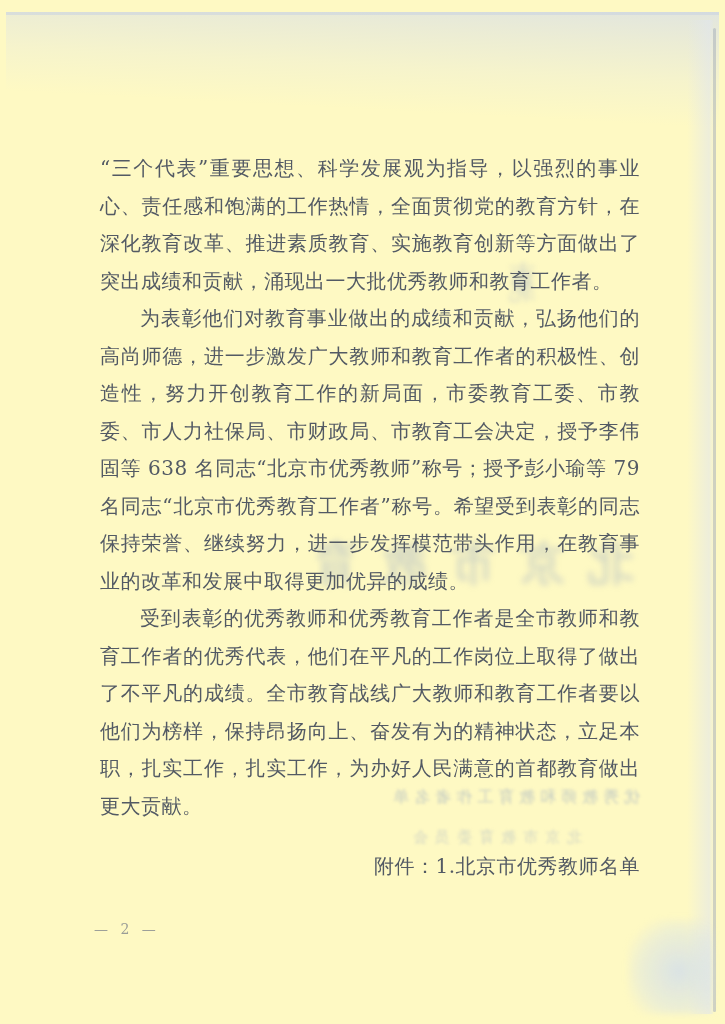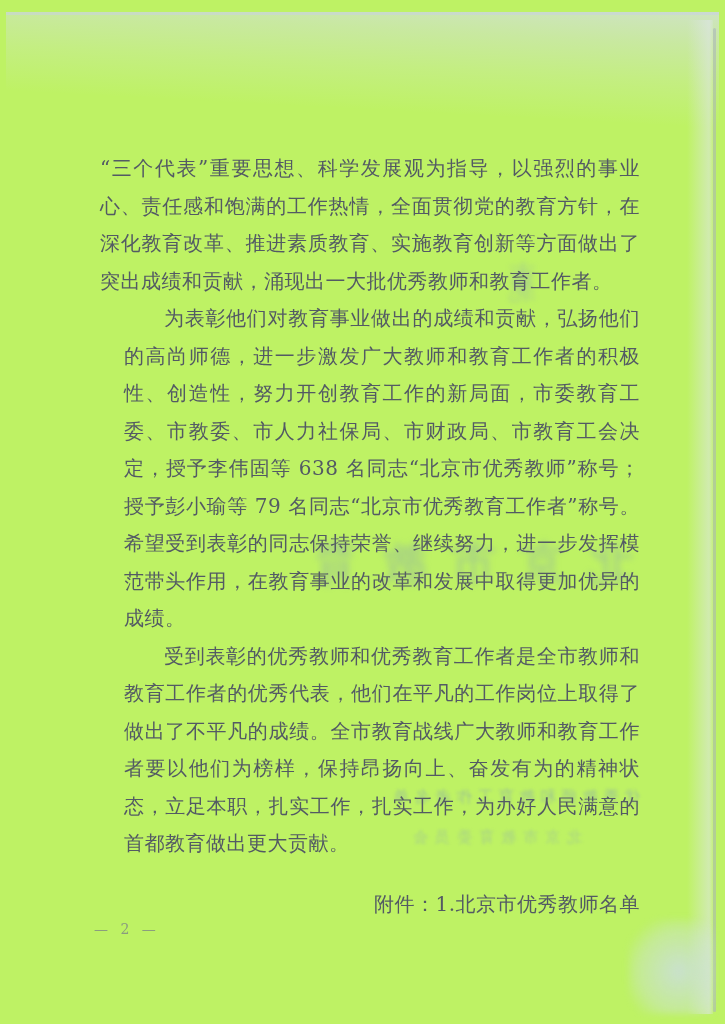--- a/index.html
+++ b/index.html
@@ -4,21 +4,21 @@
 <style>
   html, body {
     margin: 0;
     padding: 0;
     background: #ffffff;
   }
   .scan {
     position: relative;
     width: 725px;
     height: 1024px;
-    background: #bef264;
+    background: #fef9c3;
     overflow: hidden;
     font-family: "DejaVu Serif", "Liberation Serif", serif;
   }
   
   .top-band {
     position: absolute;
     left: 6px;
     right: 6px;
     top: 12px;
     height: 150px;
@@ -78,21 +78,20 @@
     line-height: 37.5px;
     letter-spacing: 0.5px;
     text-align: justify;
   }
   .para {
     margin: 0;
     text-indent: 0;
   }
   .para.indent {
     text-indent: 2em;
-    margin-left: 24px;
   }
   .para.attachment {
     margin-top: 23px;
     text-align: right;
   }
 
   .page-number {
     position: absolute;
     left: 94px;
     top: 921px;

